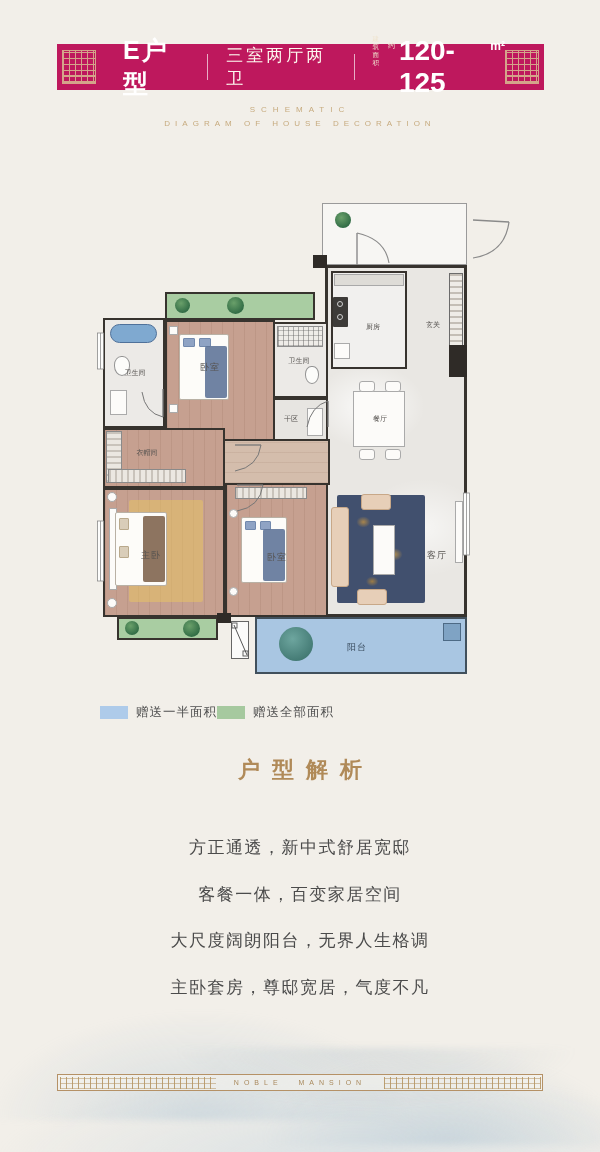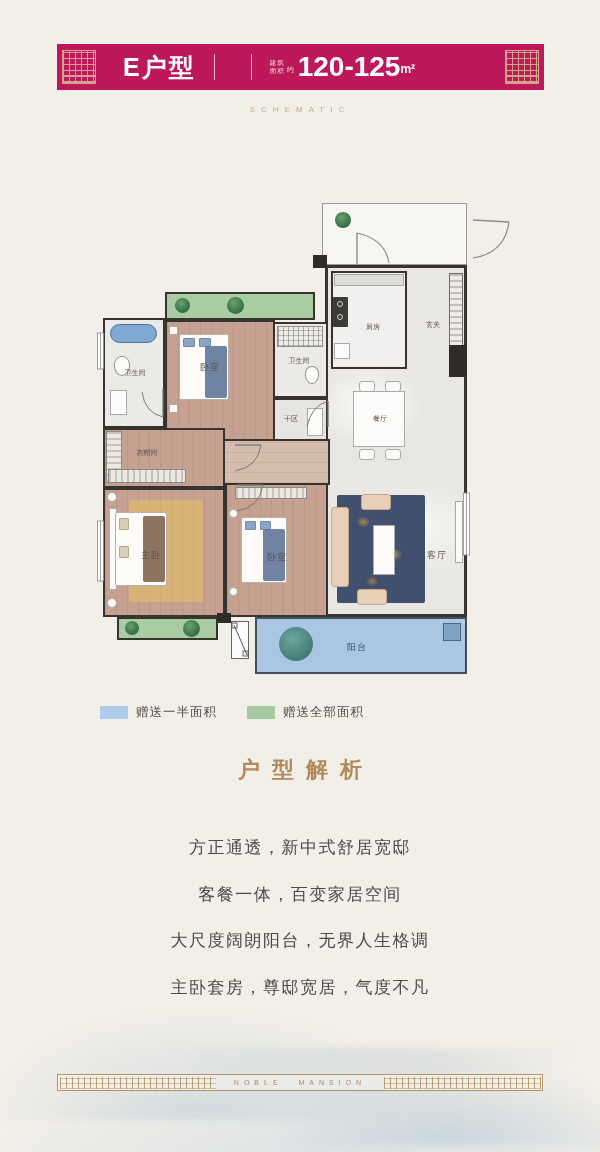--- a/index.html
+++ b/index.html
@@ -14,21 +14,21 @@
     background:
       repeating-linear-gradient(0deg, #d8bd92 0 1.5px, transparent 1.5px 6px),
       repeating-linear-gradient(90deg, #d8bd92 0 1.5px, transparent 1.5px 6px);
     border:1.5px solid #d8bd92; }
   .hdr-unit { color:#fff; font-size:25px; font-weight:bold; letter-spacing:2px; margin-left:22px; }
   .hdr-div { width:1px; height:26px; background:rgba(255,255,255,.65); margin:0 18px; flex:none; }
   .hdr-layout { color:#fdf8ef; font-size:17px; letter-spacing:3px; }
   .hdr-area-note { display:flex; flex-direction:column; justify-content:center;
                    color:#f0e4cf; font-size:6.5px; line-height:8px; letter-spacing:1px; margin-right:2px; }
   .hdr-area-yue { color:#f0e4cf; font-size:7px; margin:6px 4px 0 0; }
-  .hdr-area-wrap { display:flex; align-items:center; }
+  .hdr-area-wrap { display:flex; align-items:flex-start; }
   .hdr-area-num { color:#fff; font-size:28px; font-weight:bold; letter-spacing:0; }
   .hdr-area-unit { color:#fff; font-size:12px; font-weight:bold; margin-top:4px; }
 
   
   .subtitle { position:absolute; left:0; width:600px; text-align:center; color:#c7ab7f; }
   .subtitle.l1 { top:105px; font-size:8px; letter-spacing:6px; }
   .subtitle.l2 { top:119px; font-size:8px; letter-spacing:5px; }
 
   
   .plan { position:absolute; left:85px; top:195px; width:430px; height:500px; }
@@ -87,21 +87,21 @@
   .wallchunk { position:absolute; background:#2f2b27; }
 
   .room-label { position:absolute; transform:translate(-50%,-50%); color:#565350;
                 font-size:9px; letter-spacing:1px; white-space:nowrap; z-index:5; }
   .room-label.sm { font-size:7px; letter-spacing:0; }
   .room-label.balc { color:#3a4c5e; }
 
   .plan-svg { position:absolute; left:0; top:0; width:430px; height:500px; pointer-events:none; z-index:4; }
 
   
-  .legend { position:absolute; left:100px; top:704px; display:flex; align-items:center; gap:30px; }
+  .legend { position:absolute; left:100px; top:704px; display:flex; align-items:center; gap:0; }
   .legend-item { display:flex; align-items:center; gap:8px; }
   .swatch { width:28px; height:13px; }
   .swatch.blue { background:#aecbea; }
   .swatch.green{ background:#a6c99f; }
   .legend-label { font-size:12.5px; color:#4f4f4f; letter-spacing:1px; }
 
   
   .analysis-title { position:absolute; left:0; width:600px; top:755px; text-align:center;
                     color:#b08a58; font-size:22px; font-weight:bold; letter-spacing:12px; text-indent:12px; }
   .analysis-line { position:absolute; left:0; width:600px; text-align:center;
@@ -131,34 +131,36 @@
 </style>
 </head>
 <body>
 
 <div class="page">
 
   <div class="header-band">
     <div class="lattice"></div>
     <div class="hdr-unit">E户型</div>
     <div class="hdr-div"></div>
+    <div class="hdr-layout">三室两厅两卫</div>
     <div class="hdr-div"></div>
     <div class="hdr-area-wrap">
       <div class="hdr-area-note">
         <span>建筑</span>
         <span>面积</span>
       </div>
       <div class="hdr-area-yue">约</div>
       <div class="hdr-area-num">120-125</div>
       <div class="hdr-area-unit">m²</div>
     </div>
     <div class="lattice" style="margin-left:auto;"></div>
   </div>
 
   <div class="subtitle l1">SCHEMATIC</div>
+  <div class="subtitle l2">DIAGRAM OF HOUSE DECORATION</div>
 
   <div class="plan">
 
     <div class="terrace">
       <div class="furn plant" style="left:12px; top:8px; width:16px; height:16px;"></div>
     </div>
 
     <div class="room right-col"></div>
     <div class="room marble2 kitchen"></div>
     <div class="cabinet"></div>

